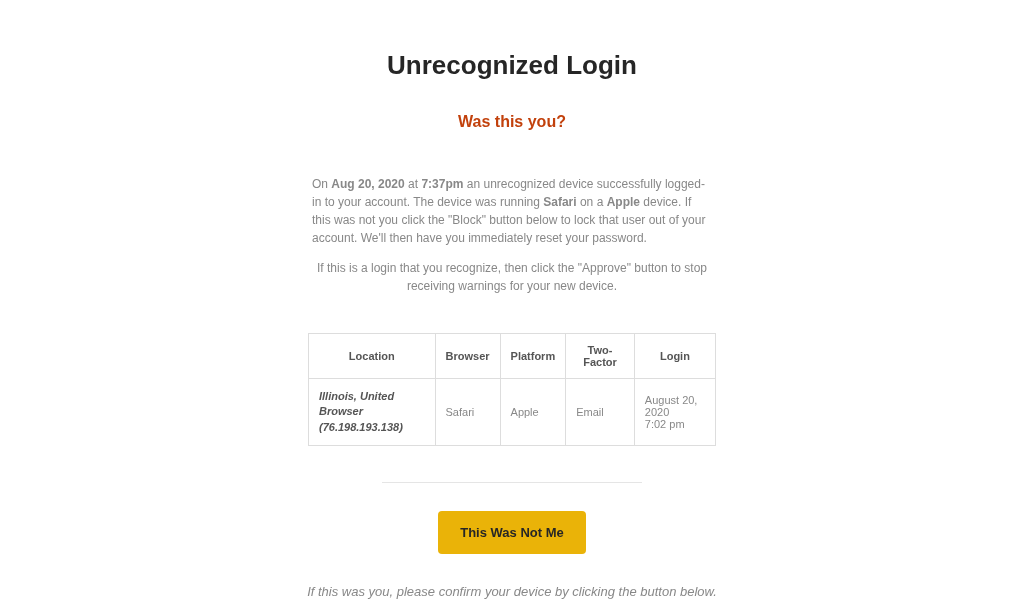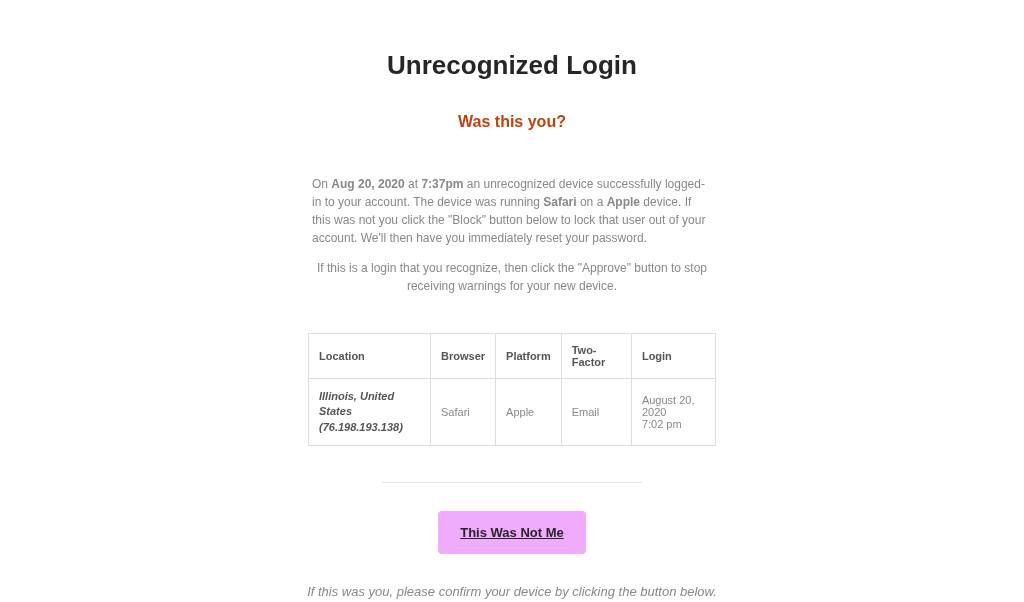--- a/index.html
+++ b/index.html
@@ -62,47 +62,47 @@
       border: 1px solid #ddd;
       padding: 10px 10px;
       text-align: left;
       font-size: 11px;
       vertical-align: middle;
     }
     th {
       font-weight: 700;
       color: #555555;
       background: #ffffff;
+      text-align: center;
     }
     td {
       color: #888888;
     }
     td.location-cell {
       font-style: italic;
       font-weight: 700;
       color: #555555;
       line-height: 1.4;
     }
     .divider {
       width: 260px;
       height: 1px;
       background: #e5e5e5;
       margin-bottom: 28px;
     }
     .btn-yellow {
-      background: #f0abfc;
+      background: #eab308;
       color: #262626;
       font-size: 13px;
       font-weight: 700;
       padding: 14px 22px;
       border: none;
       border-radius: 4px;
       cursor: pointer;
       margin-bottom: 30px;
-      text-decoration: underline;
     }
     .confirm-text {
       font-size: 13px;
       font-style: italic;
       color: #888888;
       margin-bottom: 26px;
     }
   </style>
 </head>
 <body>
@@ -123,21 +123,21 @@
         <th>Location</th>
         <th>Browser</th>
         <th>Platform</th>
         <th>Two-Factor</th>
         <th>Login</th>
       </tr>
     </thead>
     <tbody>
       <tr>
         <td class="location-cell">
-          <span>Illinois, United States</span><br>
+          <span>Illinois, United Browser</span><br>
           <span>(76.198.193.138)</span>
         </td>
         <td>Safari</td>
         <td>Apple</td>
         <td>Email</td>
         <td>
           <span>August 20, 2020</span><br>
           <span>7:02 pm</span>
         </td>
       </tr>

